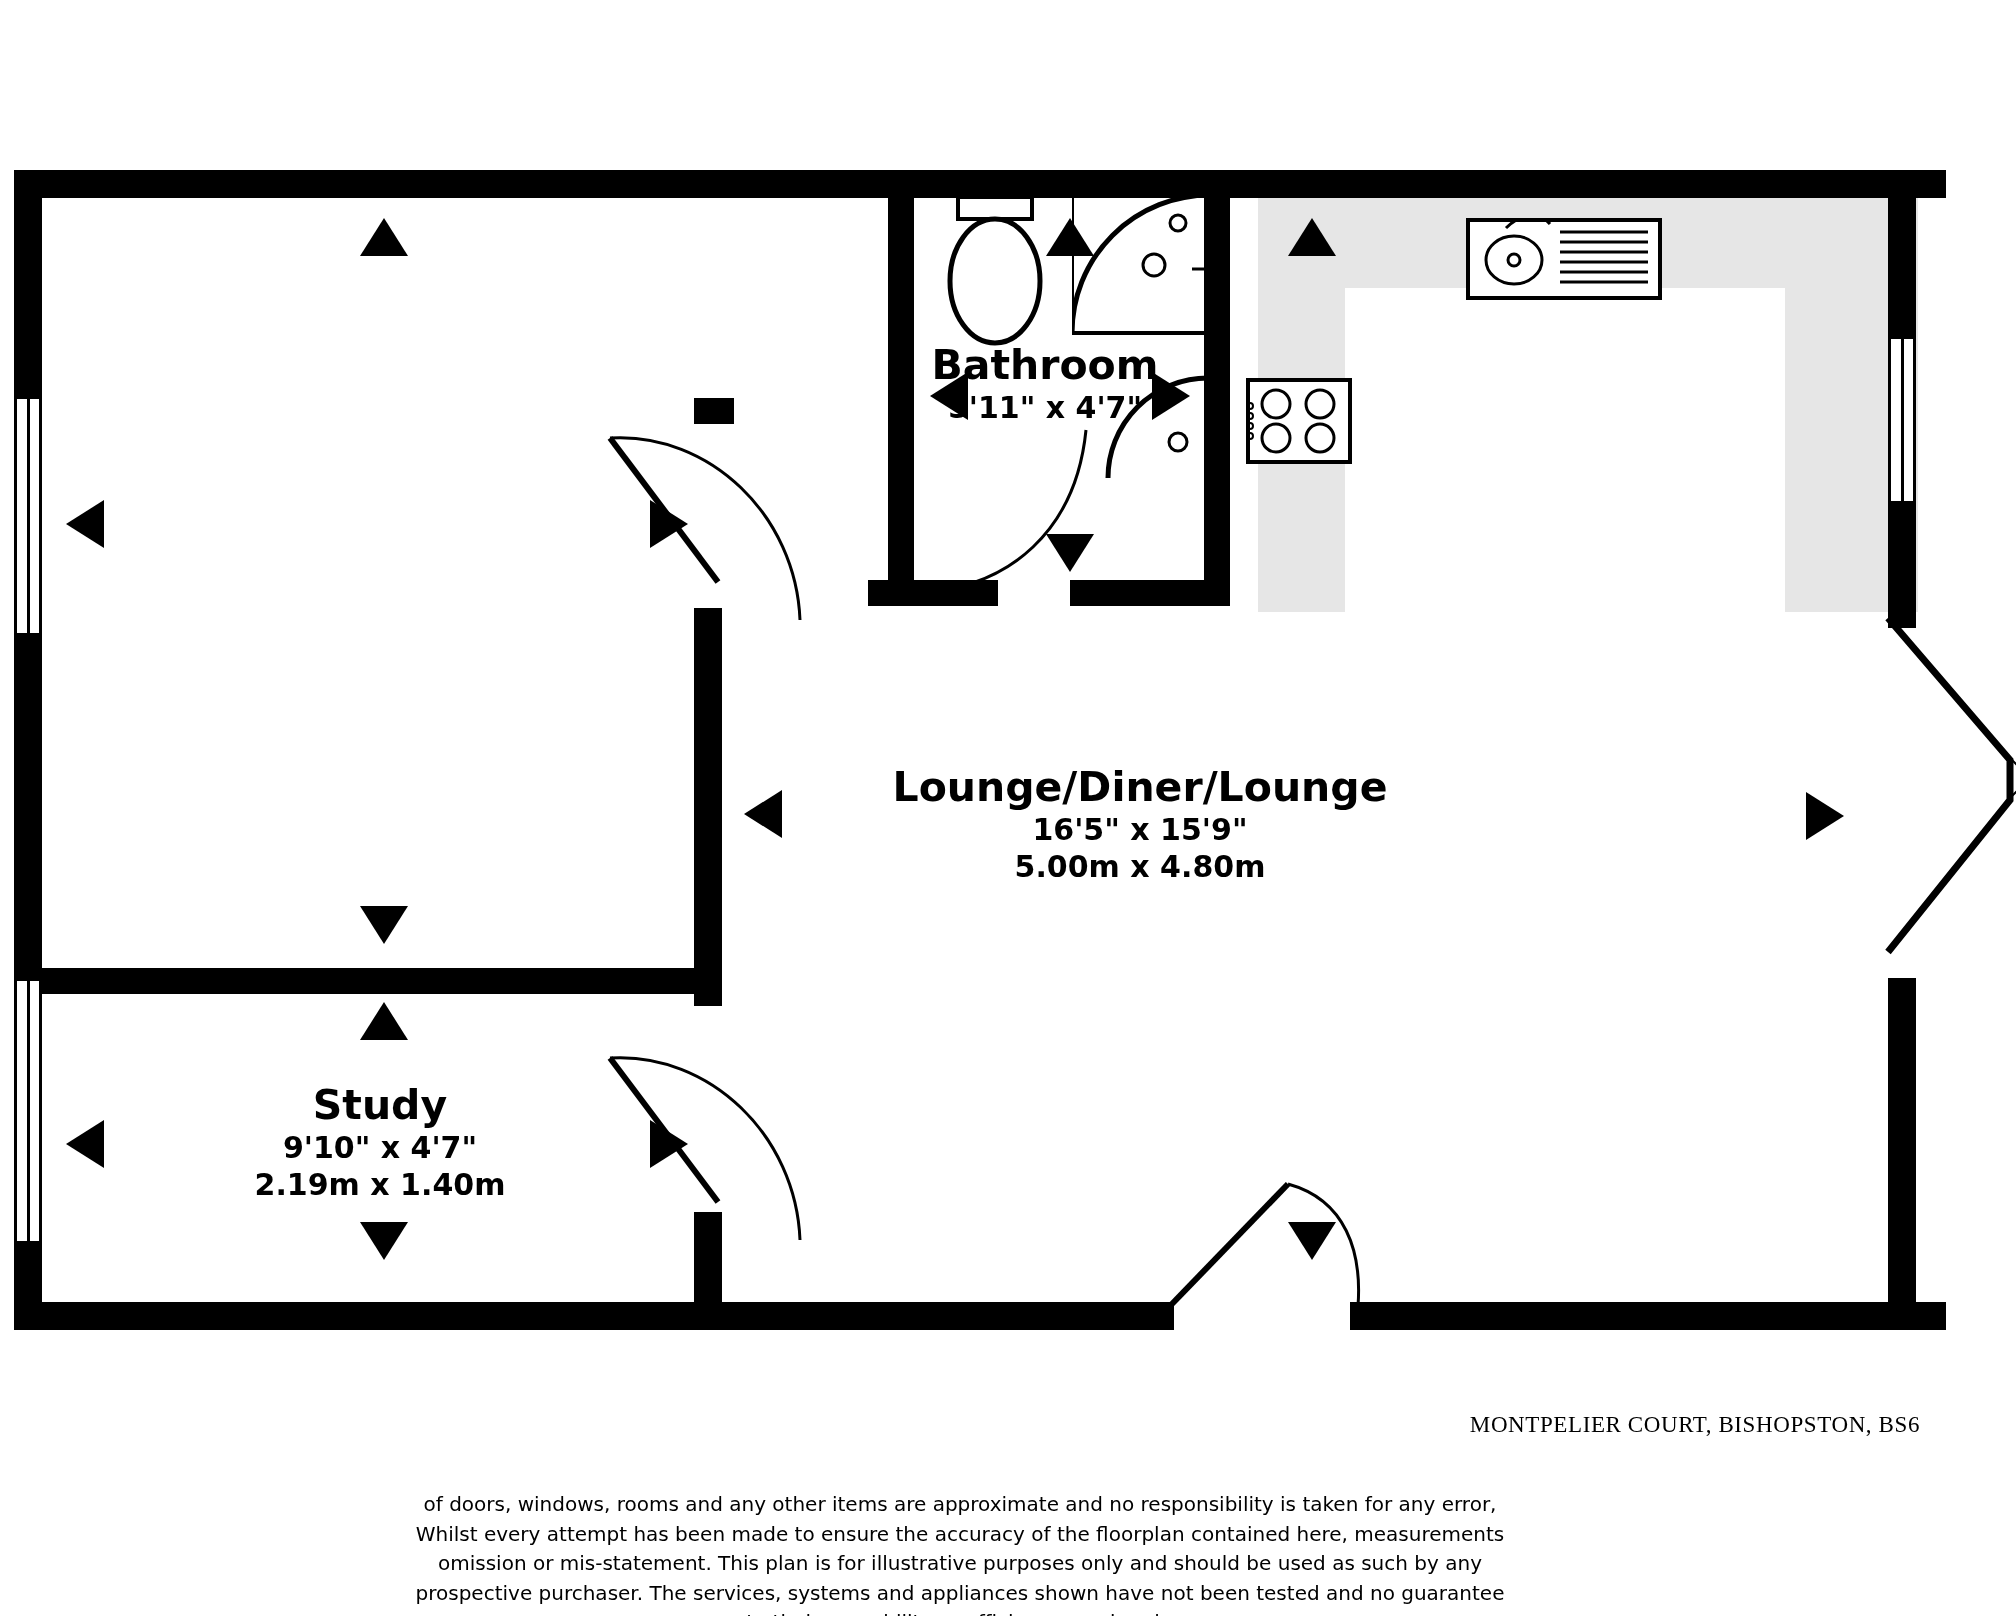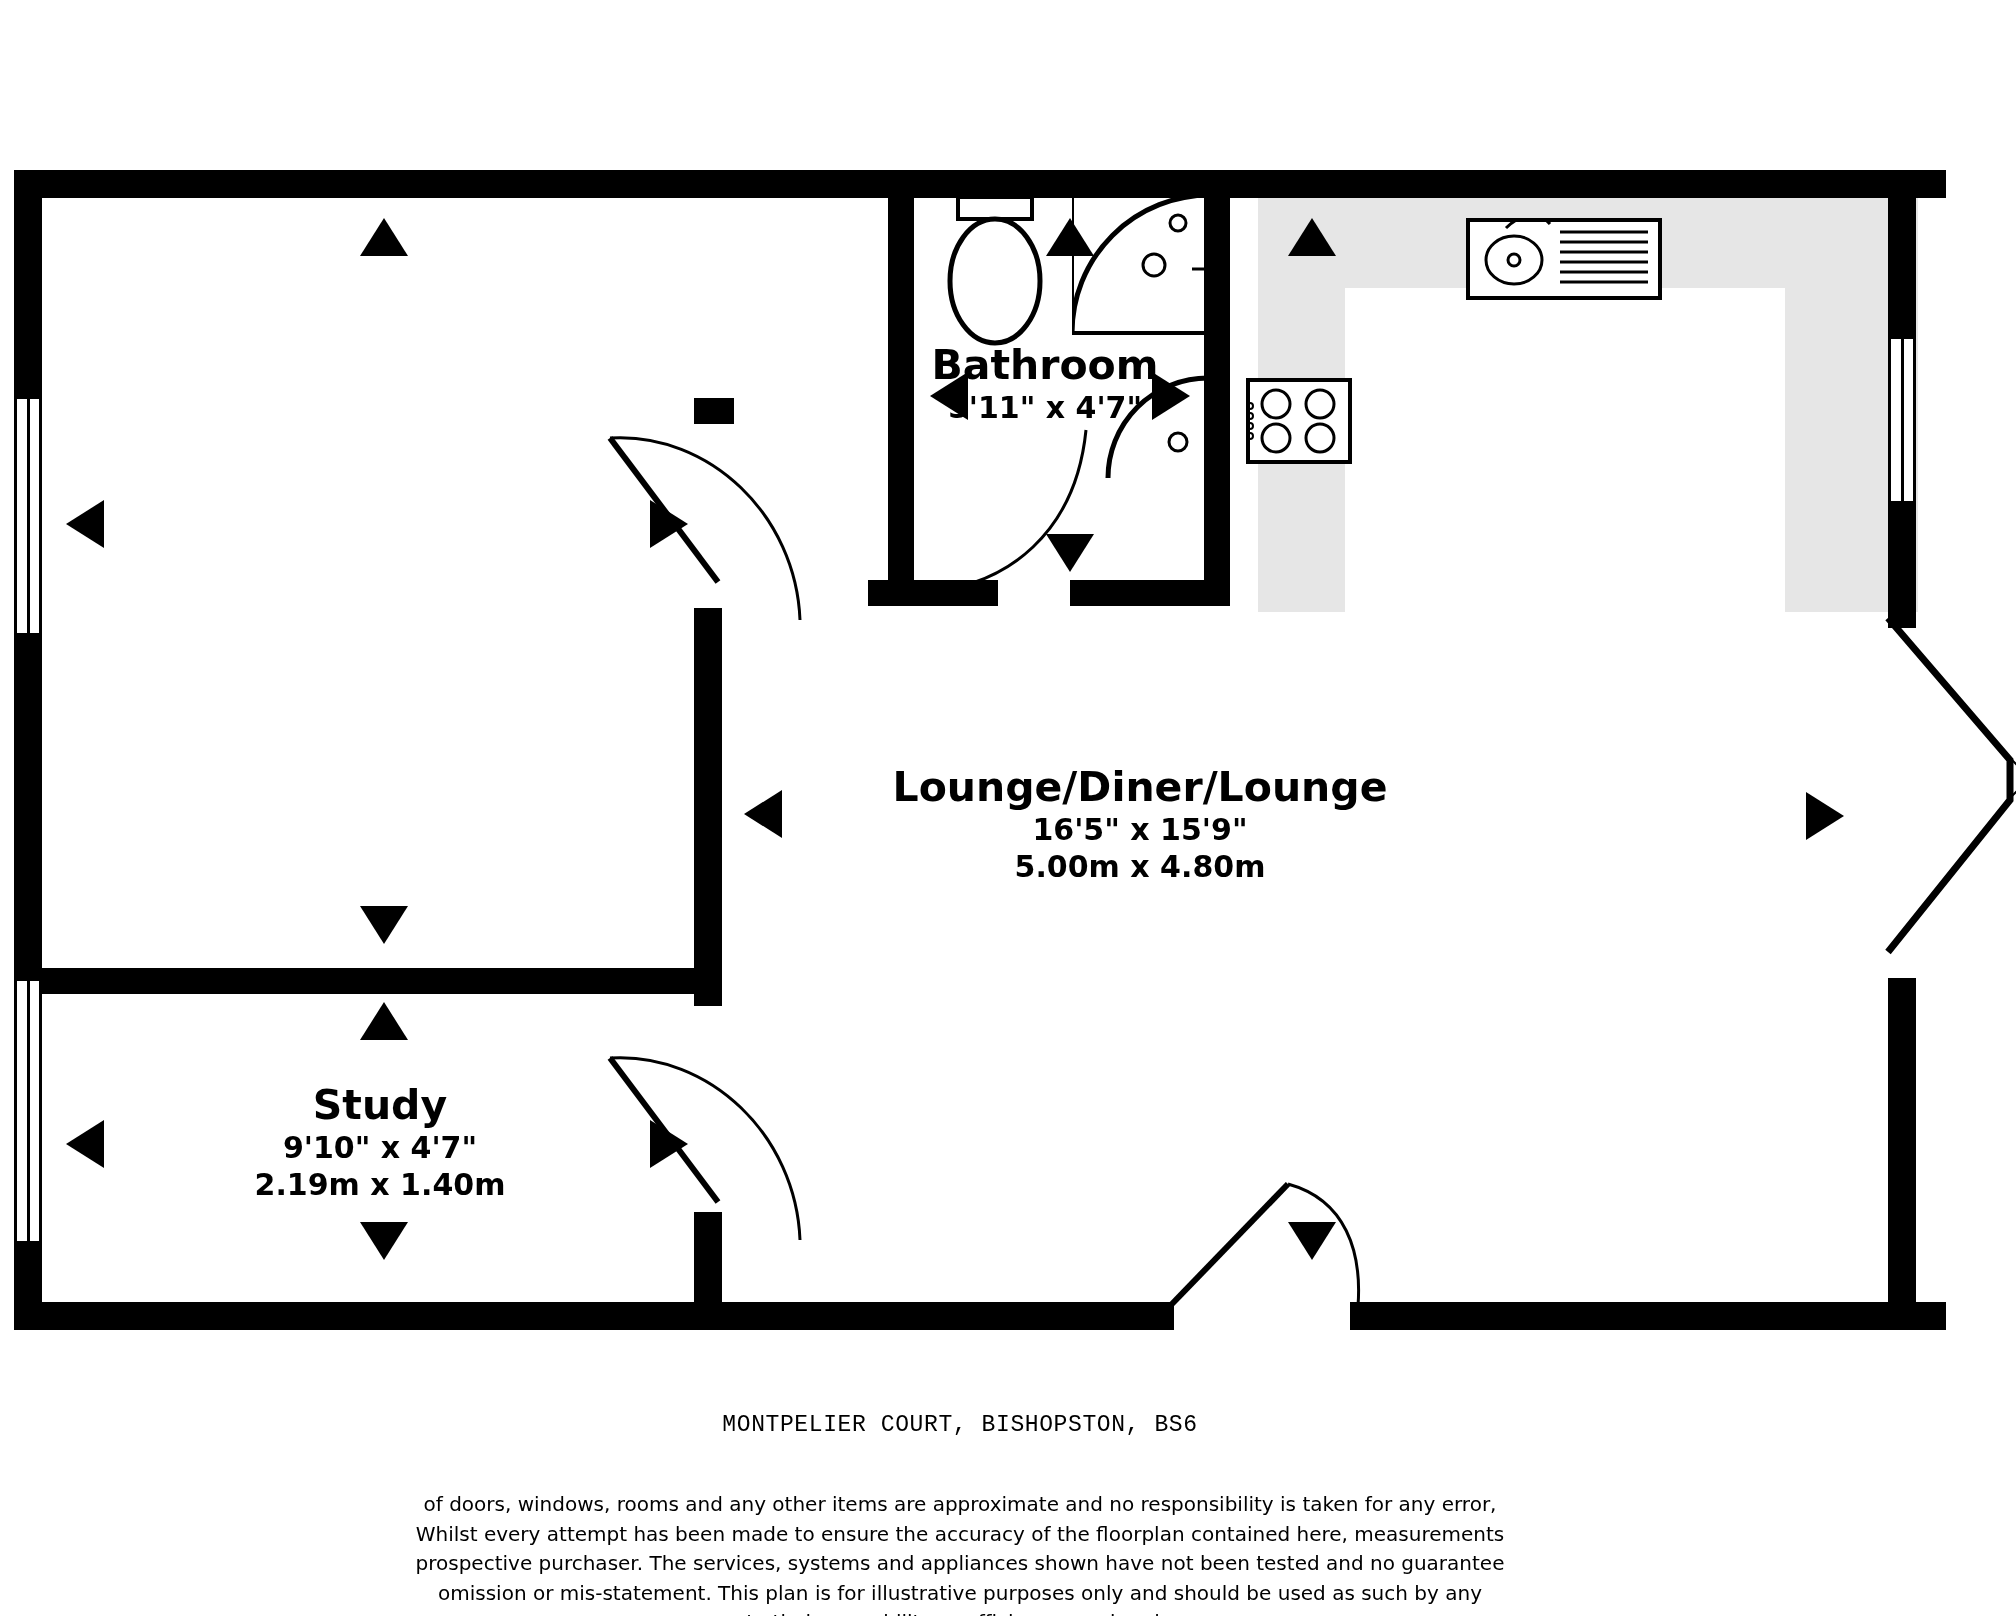--- a/index.html
+++ b/index.html
@@ -99,24 +99,24 @@
   }
   
   .door-svg { position: absolute; overflow: visible; }
   
   .fixture { position: absolute; }
   
   .address {
     position: absolute;
     left: 0;
     width: 1920px;
-    text-align: center;
+    text-align: right;
     font-size: 23px;
     letter-spacing: 0.6px;
-    font-family: Liberation Mono, monospace;
+    font-family: Liberation Serif, serif;
   }
   .disclaimer {
     position: absolute;
     left: 0;
     width: 1920px;
     text-align: center;
     font-size: 20px;
     line-height: 1.48;
     font-family: "DejaVu Sans", sans-serif;
   }
@@ -280,19 +280,19 @@
     <div class="name">Study</div>
     <div class="dim">9'10"  x 4'7"</div>
     <div class="dim">2.19m  x 1.40m</div>
   </div>
 
   <div class="address" style="top:1412px;">MONTPELIER COURT, BISHOPSTON, BS6</div>
 
   <div class="disclaimer" style="top:1490px;">
     <div>of doors, windows, rooms and any other items are approximate and no responsibility is taken for any error,</div>
     <div>Whilst every attempt has been made to ensure the accuracy of the floorplan contained here, measurements</div>
+    <div>omission or mis-statement. This plan is for illustrative purposes only and should be used as such by any</div>
     <div>prospective purchaser. The services, systems and appliances shown have not been tested and no guarantee</div>
-    <div>omission or mis-statement. This plan is for illustrative purposes only and should be used as such by any</div>
     <div>as to their operability or efficiency can be given.</div>
 
   </div>
 
 </div>
 
 </body></html>

